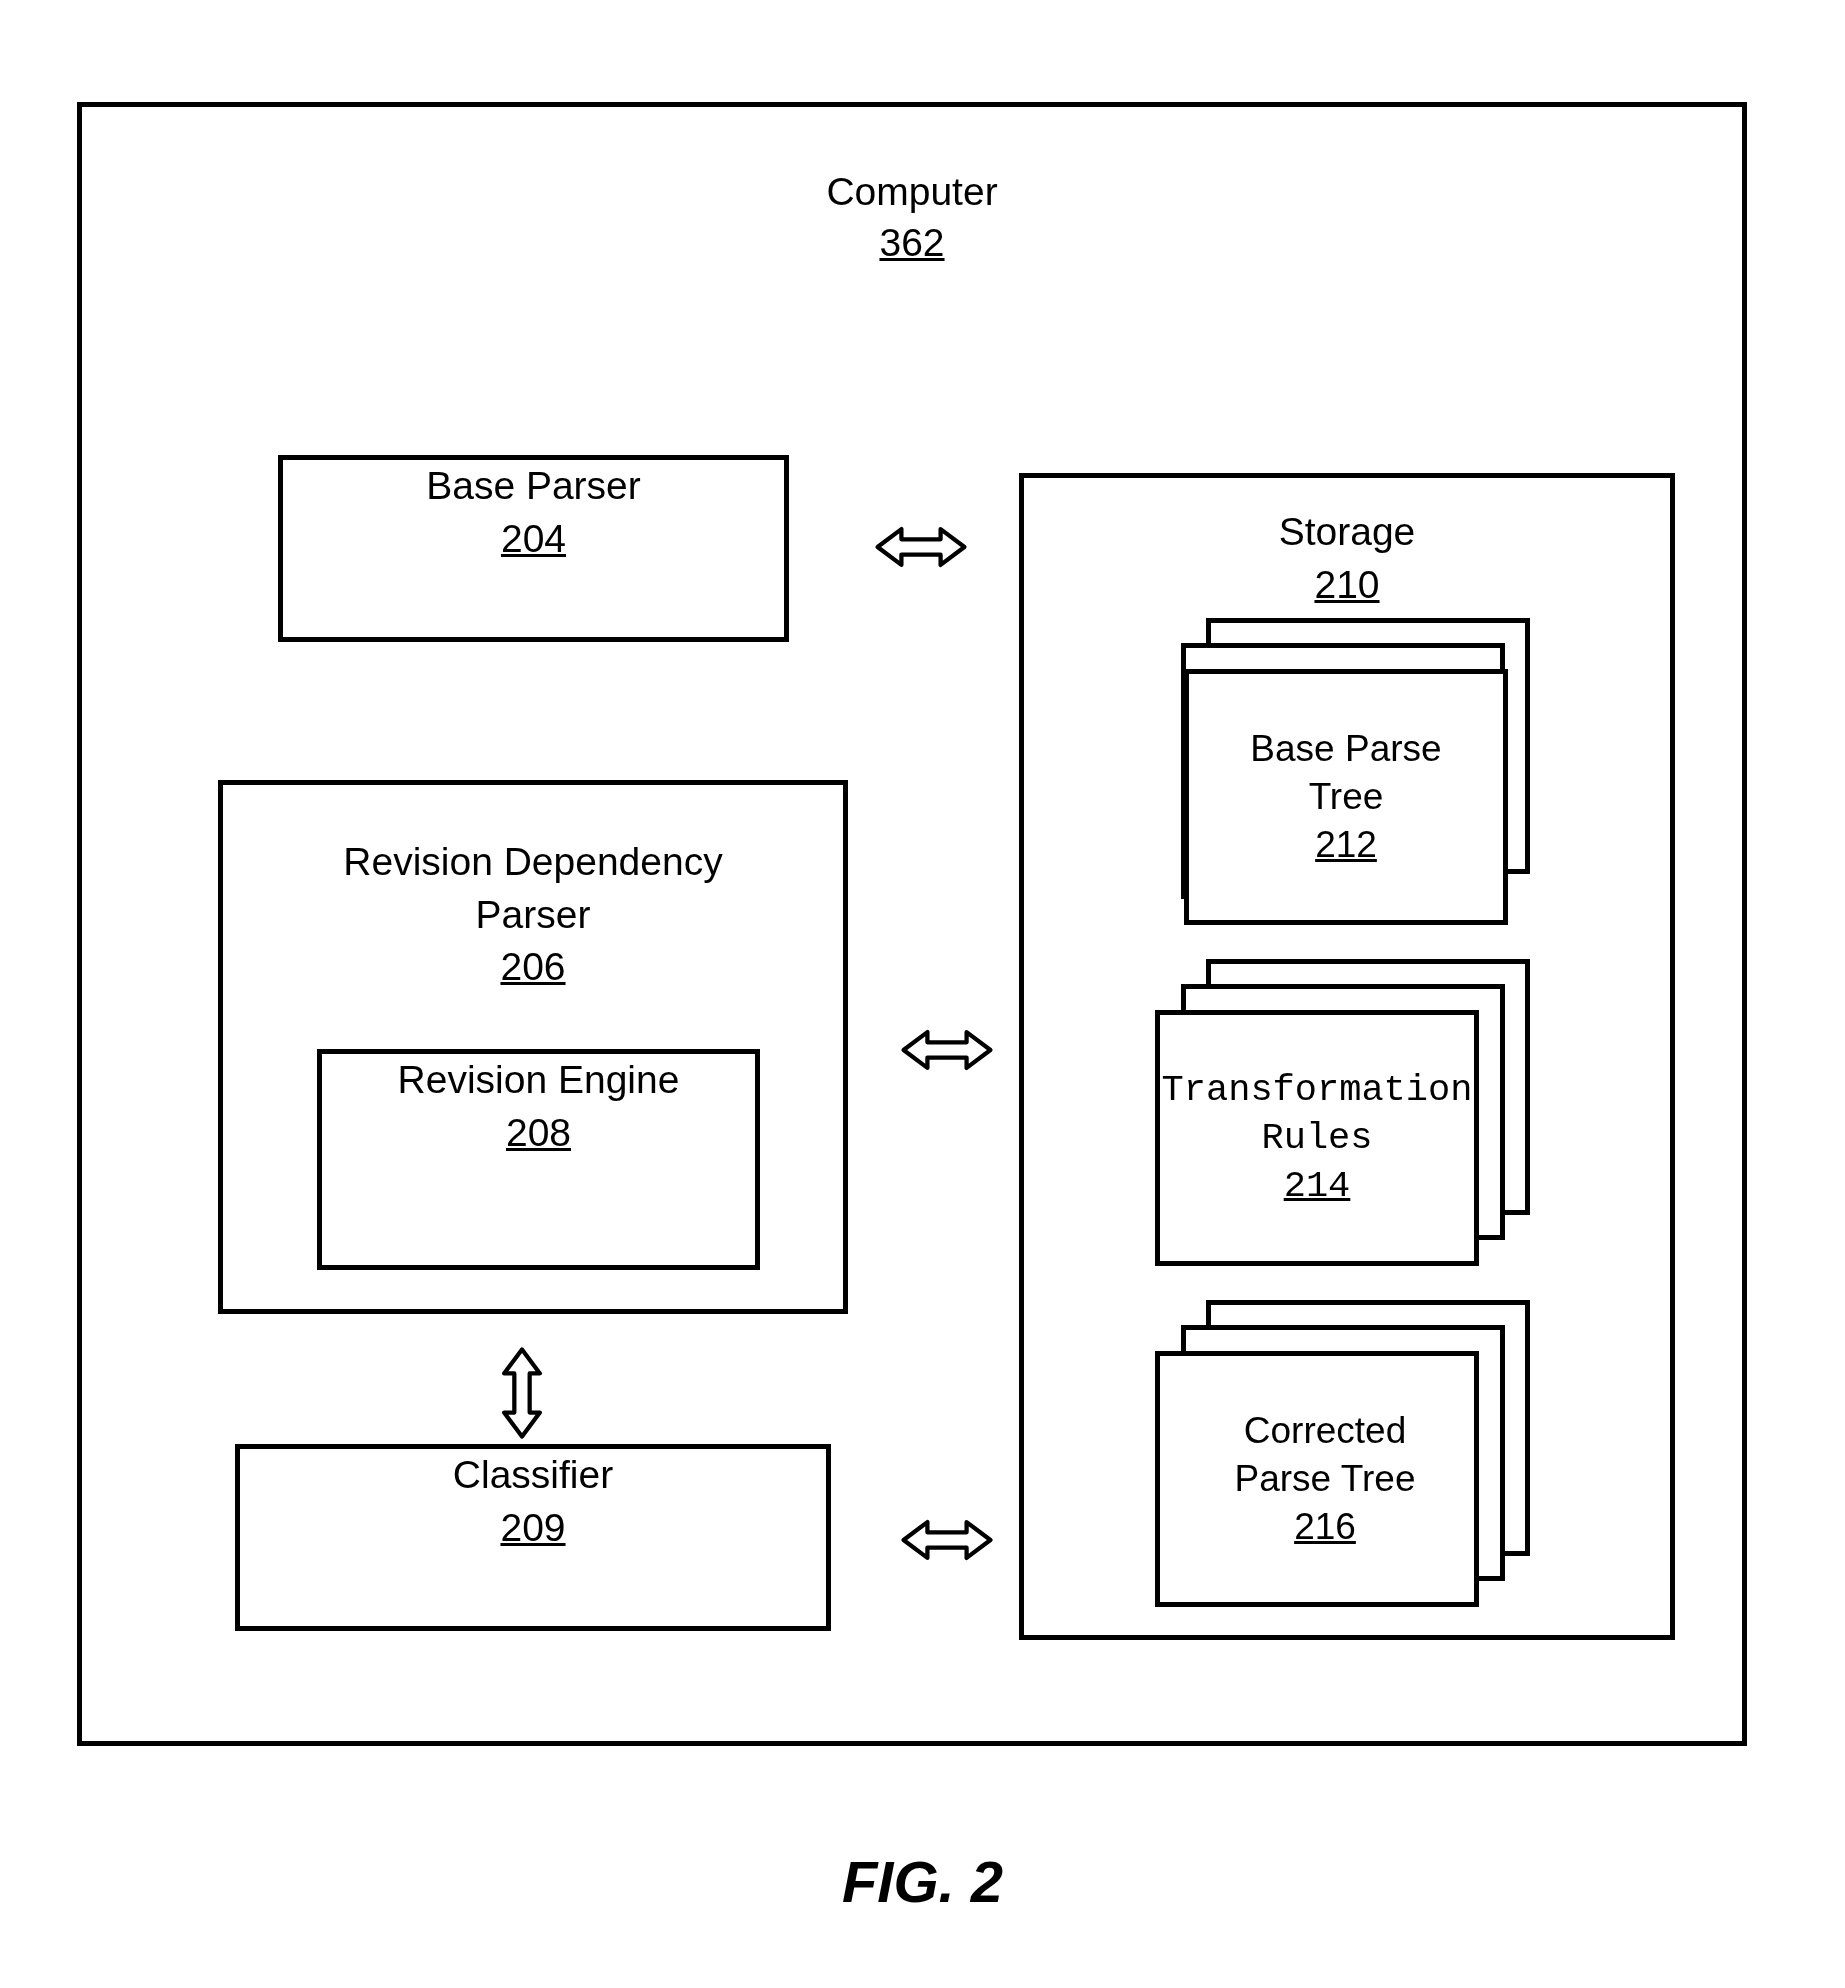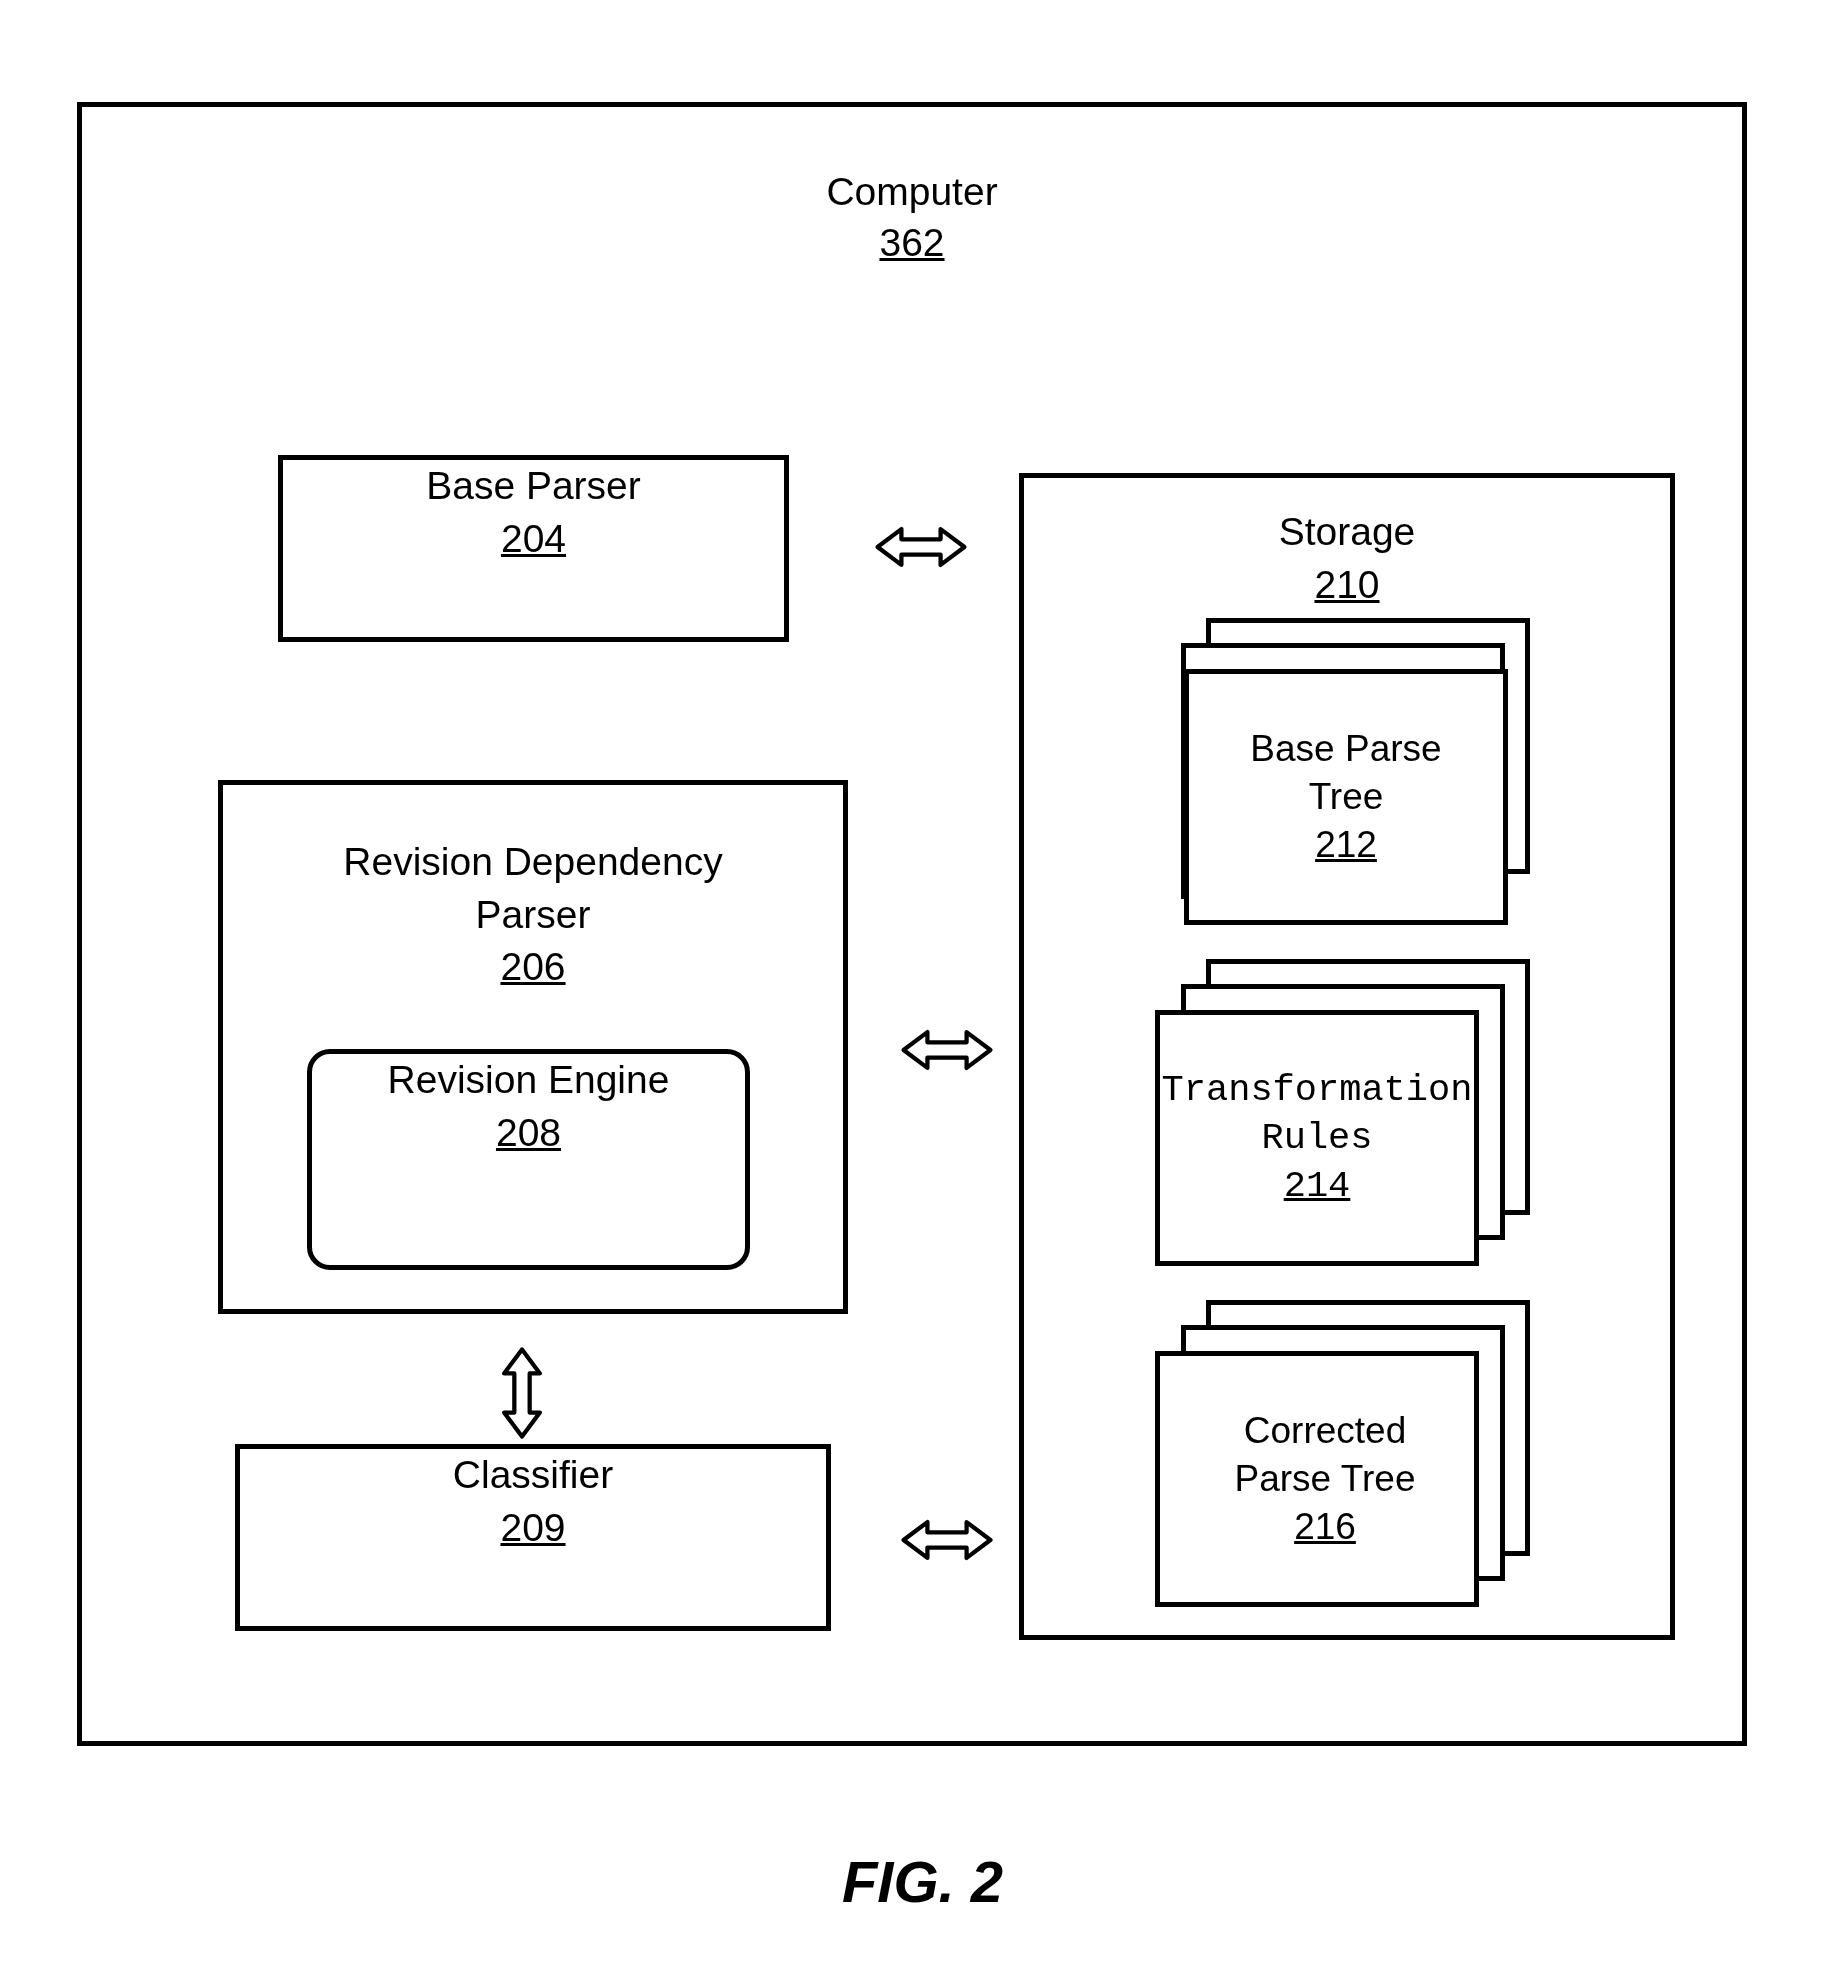--- a/index.html
+++ b/index.html
@@ -37,21 +37,21 @@
       flex-direction: column;
       align-items: center;
       font-size: 39px;
       line-height: 1.35;
       background: #fff;
     }
     
     .base-parser { left: 196px; top: 348px; width: 511px; height: 187px; }
     
     .rev-dep { left: 136px; top: 673px; width: 630px; height: 534px; justify-content: flex-start; padding-top: 51px; }
-    .rev-engine { position: absolute; left: 84px; top: 264px; width: 443px; height: 221px; border-radius: 23px; }
+    .rev-engine { position: absolute; left: 94px; top: 264px; width: 443px; height: 221px; }
     
     .classifier { left: 153px; top: 1337px; width: 596px; height: 187px; }
     
     .storage { left: 937px; top: 366px; width: 656px; height: 1167px; justify-content: flex-start; padding-top: 28px; }
 
     .stack { position: absolute; }
     .stack .card {
       position: absolute;
       border: 5.1px solid #000;
       background: #fff;

